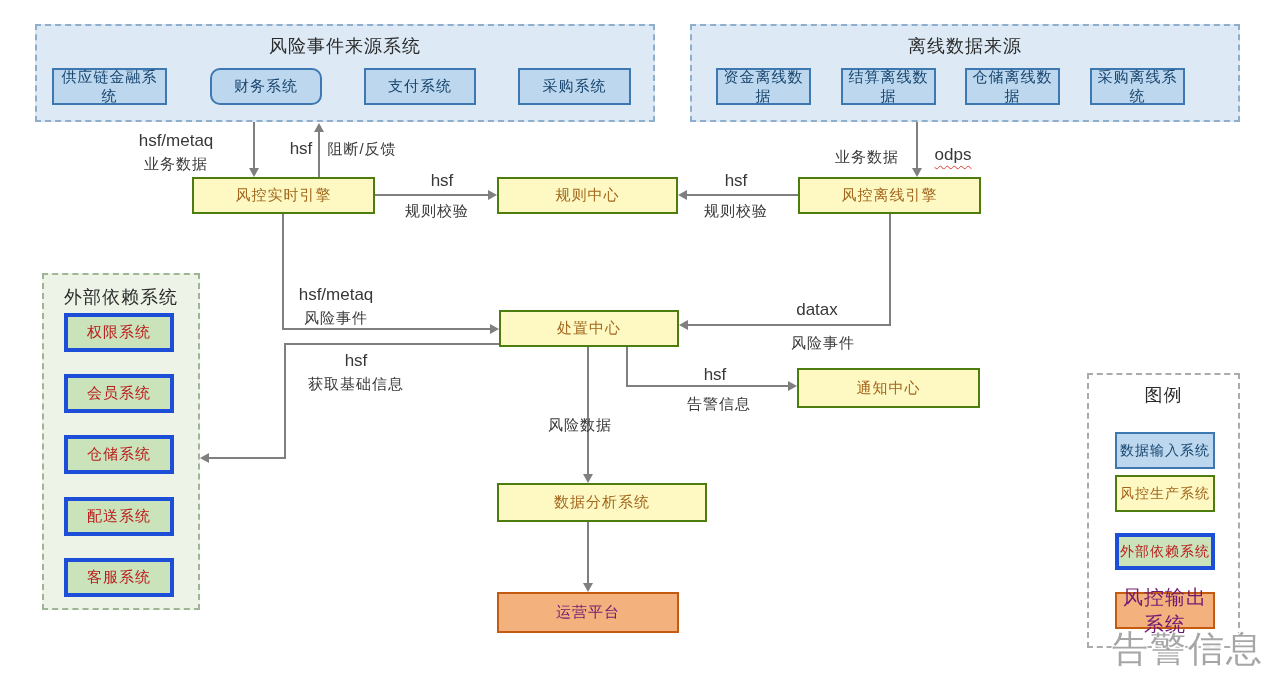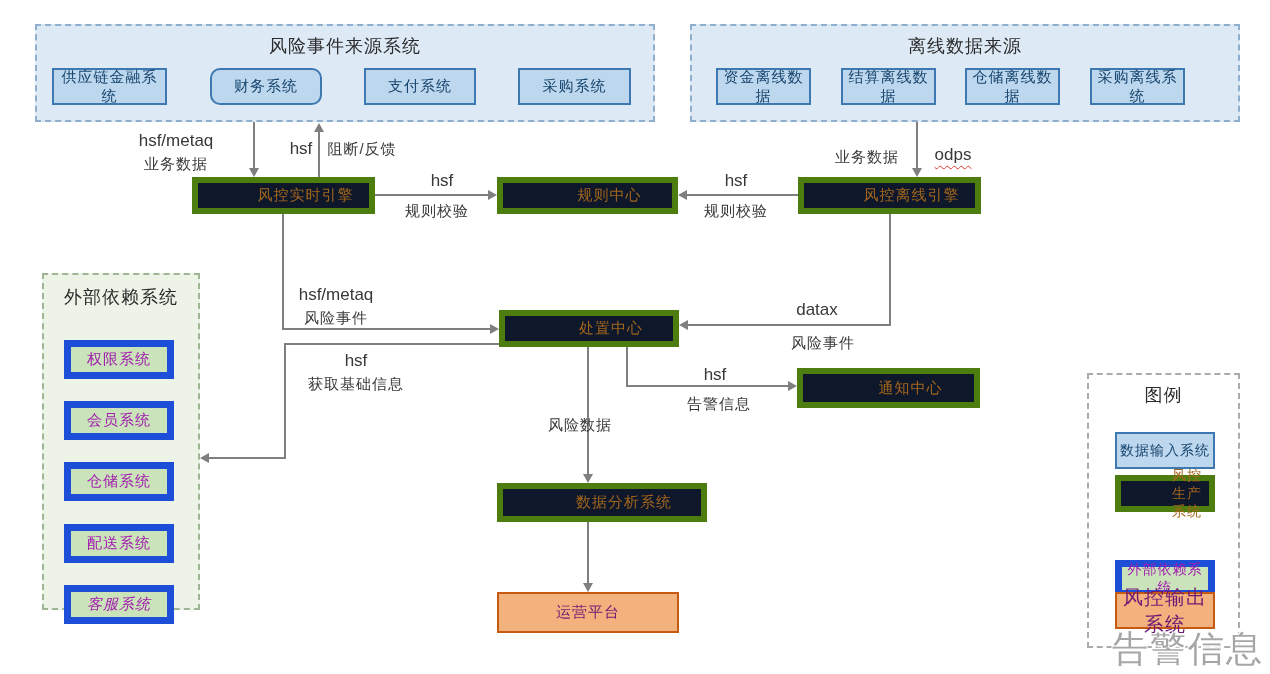--- a/index.html
+++ b/index.html
@@ -8,22 +8,22 @@
   
   .grp{position:absolute;border:2px dashed #8FAECB;background:#DDEAF6;box-sizing:border-box;}
   .grp.green{border-color:#9FB694;background:#EDF4E7;}
   .grp.legend{border-color:#ABABAB;background:#ffffff;}
   .grp-title{position:absolute;left:0;top:8px;width:100%;text-align:center;
              font-size:18px;color:#2b2b2b;letter-spacing:1px;}
   
   .node{position:absolute;display:flex;align-items:center;justify-content:center;
         font-size:15px;box-sizing:border-box;text-align:center;letter-spacing:1px;}
   .n-blue{background:#BDD7EE;border:2px solid #3D78B0;color:#17456E;}
-  .n-yellow{background:#0f172a;border:6px solid #4d7c0f;color:#A2661C;padding-left:44px;}
-  .n-green{background:#CBE3BA;border:7px solid #1d4ed8;color:#a21caf;margin-top:27px;}
+  .n-yellow{background:#fef9c3;border:2px solid #4d7c0f;color:#A2661C;}
+  .n-green{background:#CBE3BA;border:4px solid #1d4ed8;color:#b91c1c;}
   .n-orange{background:#F3B17D;border:2px solid #C55A11;color:#701a75;}
   
   .ln{position:absolute;background:#7F7F7F;}
   .ar{position:absolute;width:0;height:0;border-style:solid;}
   .ar-r{border-width:5px 0 5px 9px;border-color:transparent transparent transparent #7F7F7F;}
   .ar-l{border-width:5px 9px 5px 0;border-color:transparent #7F7F7F transparent transparent;}
   .ar-d{border-width:9px 5px 0 5px;border-color:#7F7F7F transparent transparent transparent;}
   .ar-u{border-width:0 5px 9px 5px;border-color:transparent transparent #7F7F7F transparent;}
   
   .lbl{position:absolute;color:#383838;font-size:15px;text-align:center;line-height:1.4;letter-spacing:1px;}
@@ -55,21 +55,21 @@
     <div class="node n-blue" style="left:273px;top:42px;width:95px;height:37px;">仓储离线数据</div>
     <div class="node n-blue" style="left:398px;top:42px;width:95px;height:37px;">采购离线系统</div>
   </div>
 
   <div class="grp green" style="left:42px;top:273px;width:158px;height:337px;">
     <div class="grp-title" style="top:10px;">外部依赖系统</div>
     <div class="node n-green" style="left:20px;top:38px;width:110px;height:39px;">权限系统</div>
     <div class="node n-green" style="left:20px;top:99px;width:110px;height:39px;">会员系统</div>
     <div class="node n-green" style="left:20px;top:160px;width:110px;height:39px;">仓储系统</div>
     <div class="node n-green" style="left:20px;top:222px;width:110px;height:39px;">配送系统</div>
-    <div class="node n-green" style="left:20px;top:283px;width:110px;height:39px;font-style:italic;">客服系统</div>
+    <div class="node n-green" style="left:20px;top:283px;width:110px;height:39px;">客服系统</div>
   </div>
 
   <div class="node n-yellow" style="left:192px;top:177px;width:183px;height:37px;">风控实时引擎</div>
   <div class="node n-yellow" style="left:497px;top:177px;width:181px;height:37px;">规则中心</div>
   <div class="node n-yellow" style="left:798px;top:177px;width:183px;height:37px;">风控离线引擎</div>
   <div class="node n-yellow" style="left:499px;top:310px;width:180px;height:37px;">处置中心</div>
   <div class="node n-yellow" style="left:797px;top:368px;width:183px;height:40px;">通知中心</div>
   <div class="node n-yellow" style="left:497px;top:483px;width:210px;height:39px;">数据分析系统</div>
   <div class="node n-orange" style="left:497px;top:592px;width:182px;height:41px;">运营平台</div>
 

